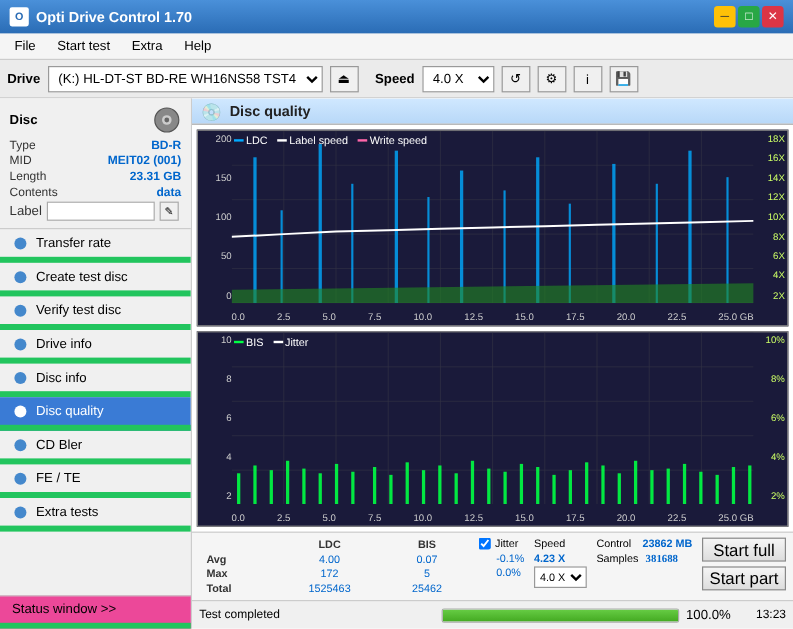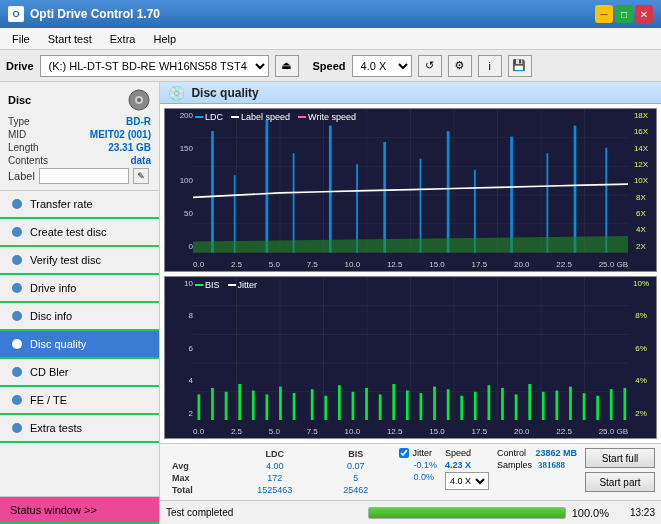--- a/index.html
+++ b/index.html
@@ -109,21 +109,21 @@
 
     
     .nav-item {
       height: 28px;
       display: flex;
       align-items: center;
       padding: 0 10px;
       cursor: pointer;
       font-size: 11px;
       gap: 6px;
-      border-bottom: 2px solid #22c55e;
+      border-bottom: 5px solid #22c55e;
     }
     .nav-item.active { background: #3a7bd5; color: white; }
 
     
     .status-bar {
       height: 24px;
       background: #f0f0f0;
       border-top: 1px solid #ccc;
       display: flex;
       align-items: center;
@@ -198,21 +198,21 @@
       position: absolute;
       right: 2px;
       top: 0;
       bottom: 18px;
       width: 26px;
       display: flex;
       flex-direction: column;
       justify-content: space-between;
       font-size: 8px;
       color: #ccff66;
-      text-align: center;
+      text-align: right;
       padding: 2px 0;
     }
     .x-axis {
       position: absolute;
       bottom: 2px;
       left: 28px;
       right: 28px;
       display: flex;
       justify-content: space-between;
       font-size: 8px;
@@ -229,21 +229,21 @@
       align-items: flex-start;
     }
     .stats-table { font-size: 9px; border-collapse: collapse; flex: 1; }
     .stats-table th { color: #333; font-weight: 700; text-align: center; padding: 1px 6px; }
     .stats-table td { text-align: center; padding: 1px 6px; color: #0066cc; }
     .stats-table .row-label { color: #333; font-weight: 600; text-align: left; }
 
     .action-buttons { display: flex; flex-direction: column; gap: 4px; min-width: 70px; }
     .action-btn {
       height: 20px;
-      font-size: 10px;
+      font-size: 14px;
       border: 1px solid #888;
       background: linear-gradient(to bottom, #f5f5f5, #ddd);
       cursor: pointer;
       padding: 0 4px;
     }
 
     
     .speed-dropdown {
       height: 18px;
       font-size: 9px;

